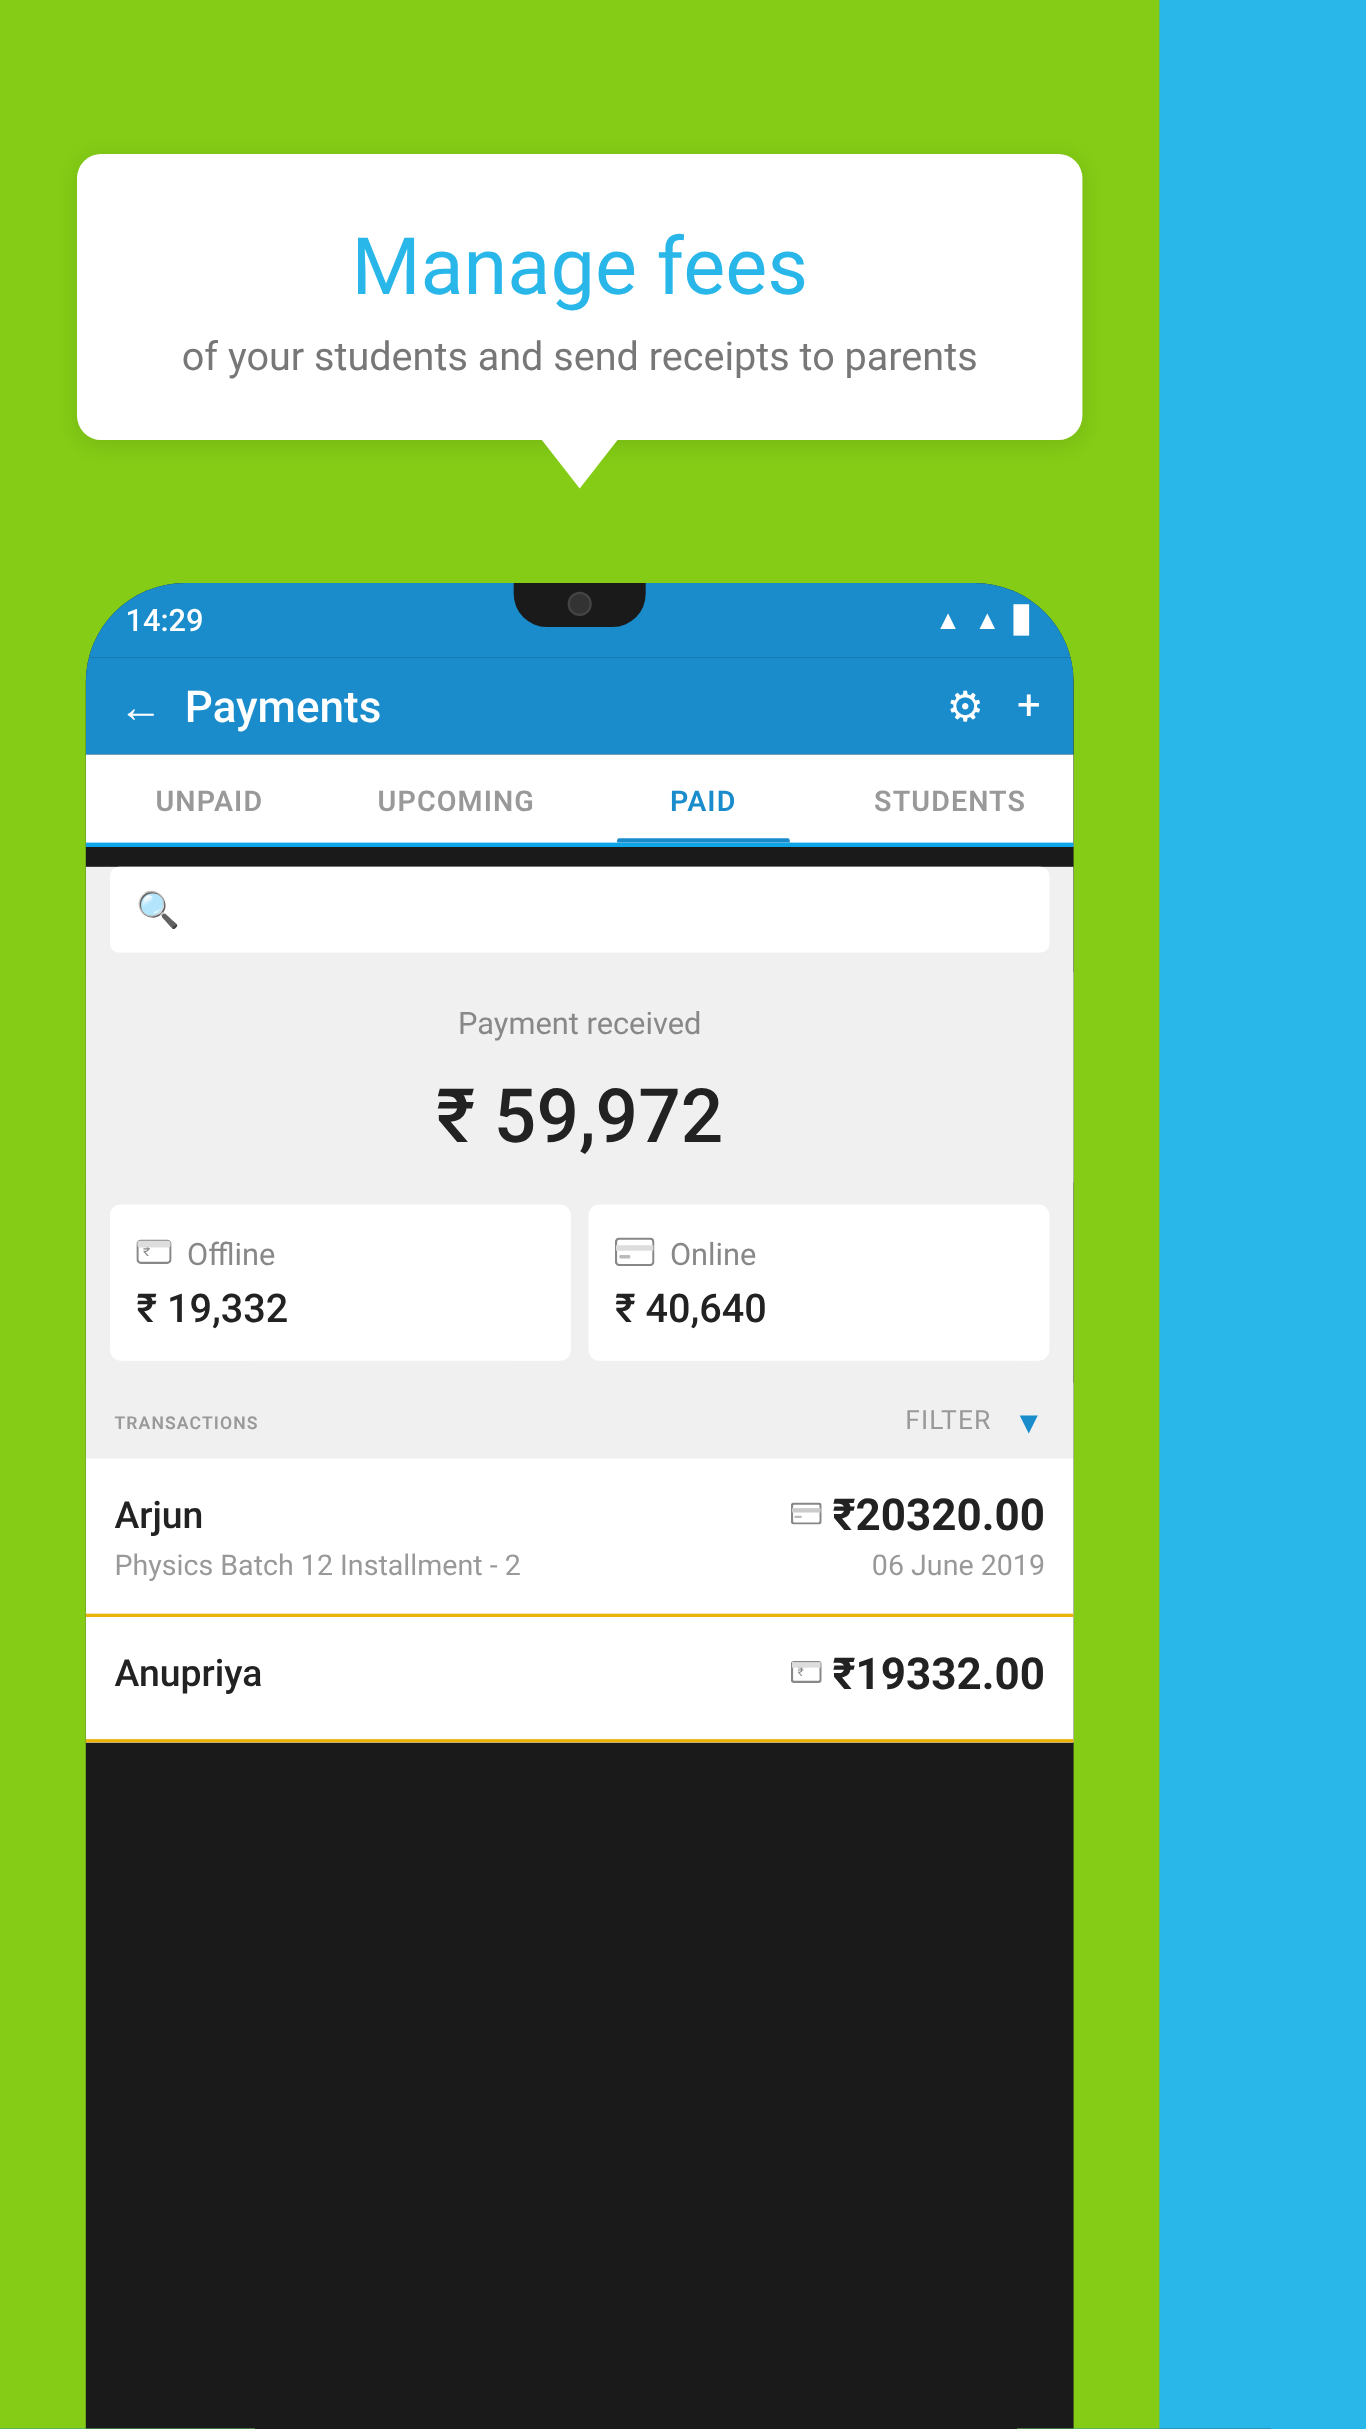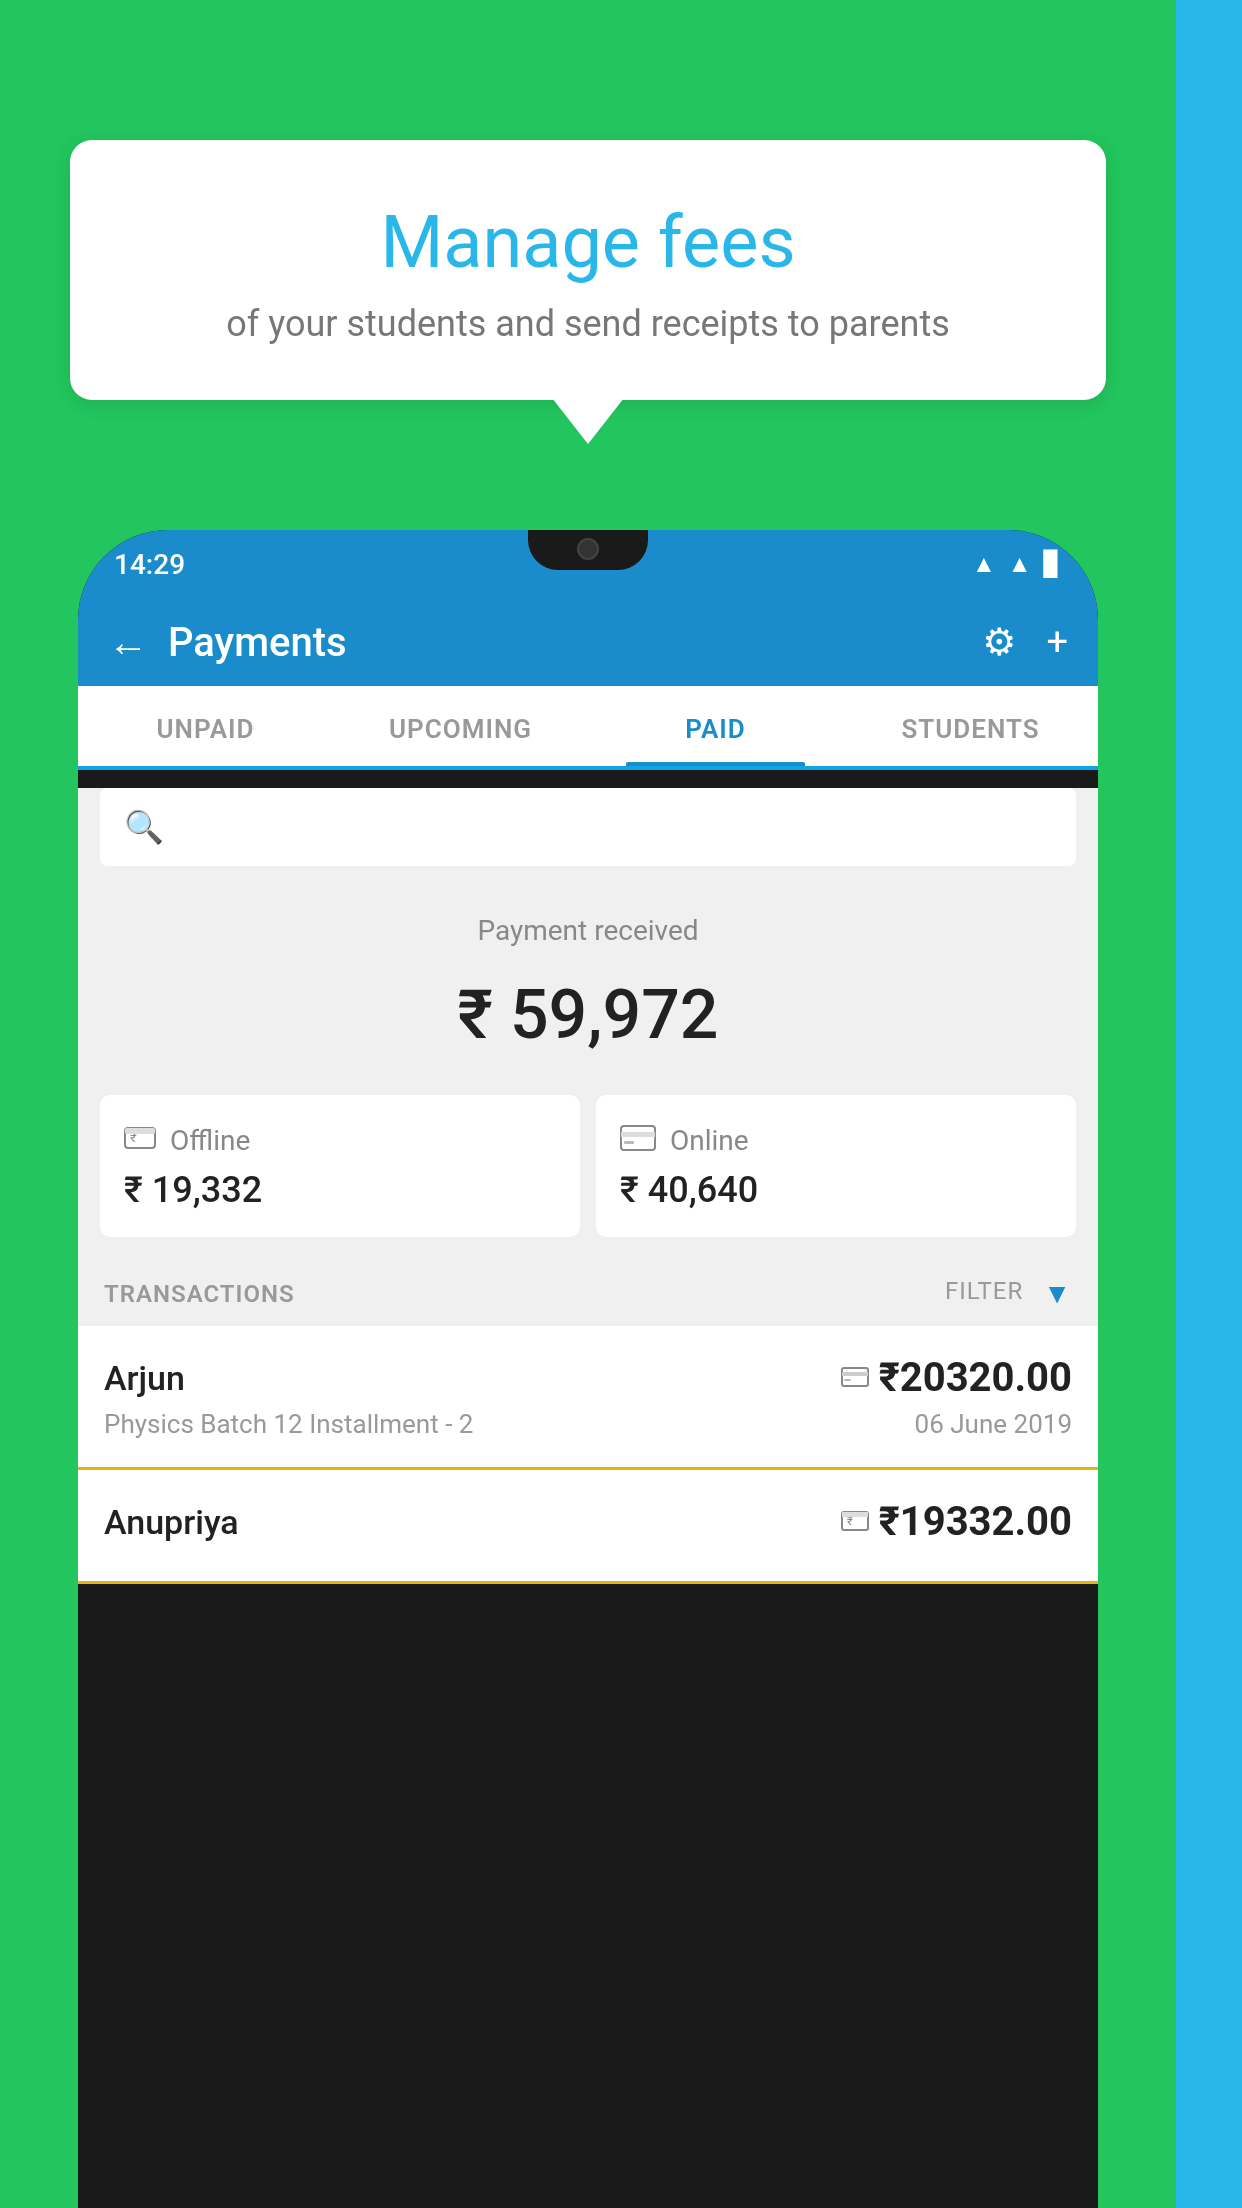--- a/index.html
+++ b/index.html
@@ -247,21 +247,21 @@
 
     
     .transactions-header {
       display: flex;
       align-items: center;
       justify-content: space-between;
       padding: 20px 26px 16px;
       background: #f0f0f0;
     }
     .transactions-label {
-      font-size: 24px;
+      font-size: 16px;
       font-weight: 600;
       color: #999;
       letter-spacing: 1px;
     }
     .filter-btn {
       display: flex;
       align-items: flex-start;
       gap: 20px;
       color: #999;
       font-size: 24px;
@@ -321,21 +321,21 @@
       color: #999;
     }
     .transaction-date {
       font-size: 26px;
       color: #999;
     }
   </style>
 </head>
 <body>
 
-<div style="width:1176px;height:2208px;background:#22c55e;position:relative;overflow:hidden;">
+<div style="width:1054px;height:2208px;background:#84cc16;position:relative;overflow:hidden;">
 
   <div class="tooltip-card">
     <div class="tooltip-title">Manage fees</div>
     <div class="tooltip-subtitle">of your students and send receipts to parents</div>
   </div>
 
   <div class="phone-container">
 
     <div class="phone-status-bar">
       <span class="status-time">14:29</span>

